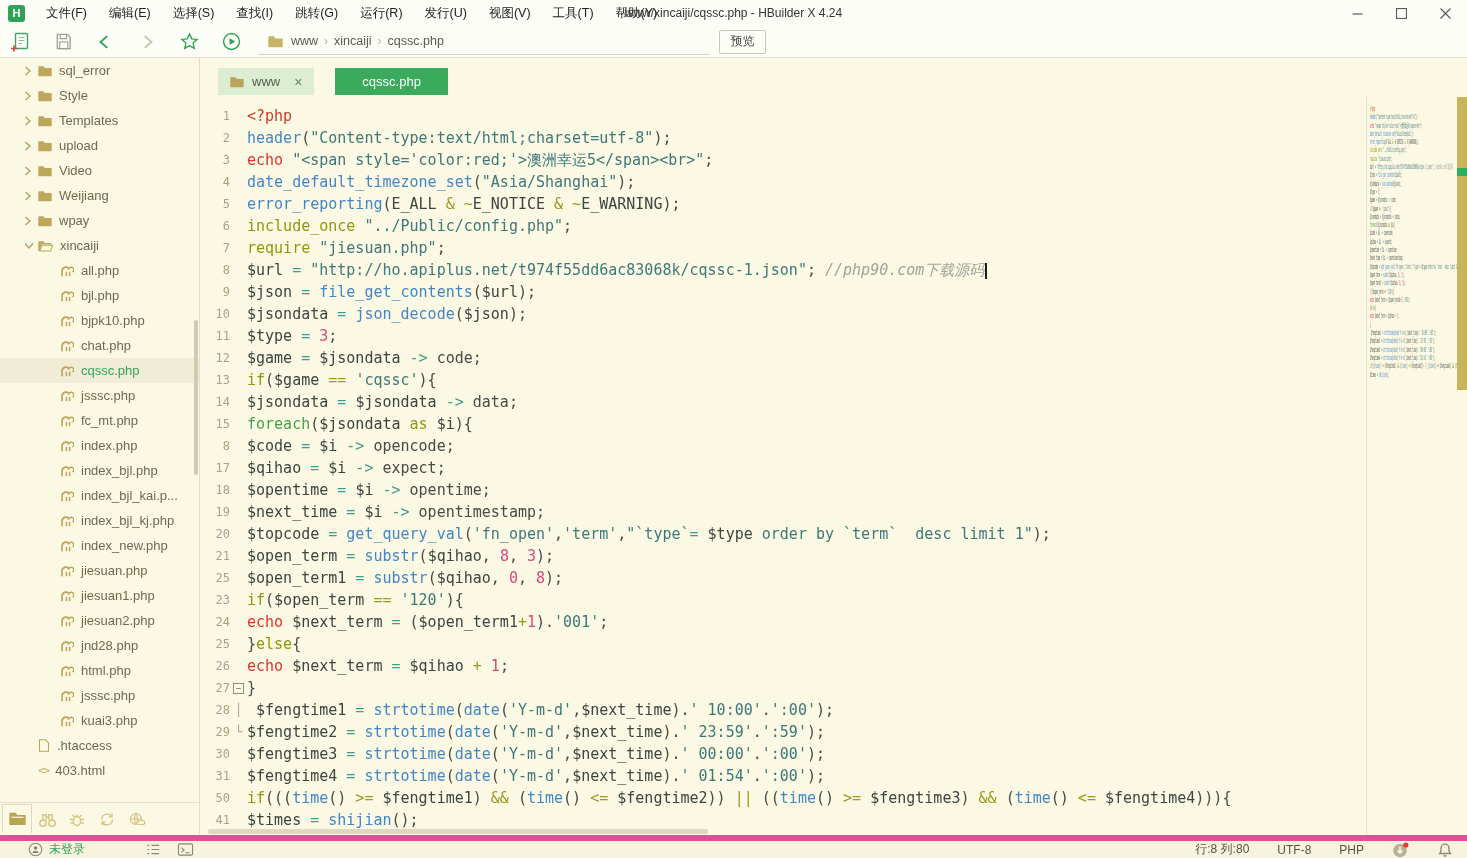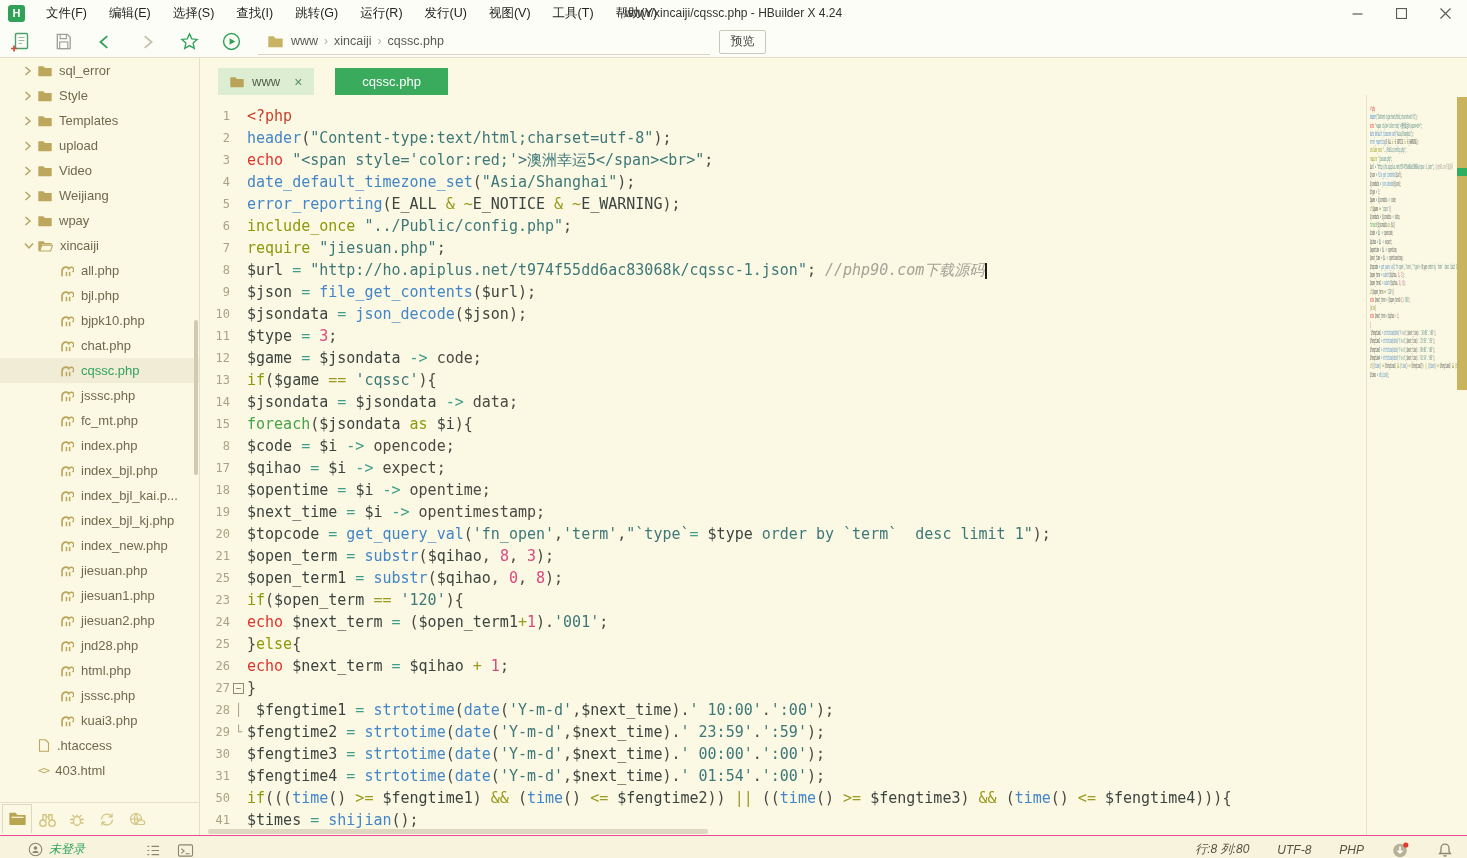--- a/index.html
+++ b/index.html
@@ -89,22 +89,22 @@
   .mini-inner { transform:scaleX(0.24); transform-origin:top left; width:420%; }
   .mline { font-family:"DejaVu Sans Mono",monospace; font-size:7px; line-height:8.3px; white-space:pre; }
 
   
   .vscroll { position:absolute; right:0; top:0; bottom:0; width:10px; }
   .vthumb { position:absolute; top:2px; right:0; width:10px; height:293px; background:#c9b45e; }
   .vmarker { position:absolute; top:73px; right:0; width:10px; height:8px; background:#2fae60; }
   .hthumb { position:absolute; left:8px; bottom:1px; width:500px; height:5px; background:#ddd8bf; border-radius:2px; }
 
   
-  .statusbar { height:23px; border-top:1px solid #ec4899; background:#f7f3dd; display:flex; align-items:flex-end;
-               font-size:12px; color:#55523e;font-style:italic; }
+  .statusbar { height:23px; border-top:6px solid #ec4899; background:#f7f3dd; display:flex; align-items:center;
+               font-size:12px; color:#55523e; }
   .sb-login { display:flex; align-items:center; gap:6px; margin-left:28px; color:#33a35c; }
   .sb-login .sb-person { color:#8a8670; display:flex; }
   .sb-left-icons { display:flex; gap:16px; margin-left:60px; color:#8a8670; align-items:center; }
   .sb-right { margin-left:auto; display:flex; align-items:center; gap:28px; margin-right:14px; }
   .sb-item { color:#55523e; }
   .icon-flex { display:flex; align-items:center; }
 </style>
 </head>
 <body>
 

